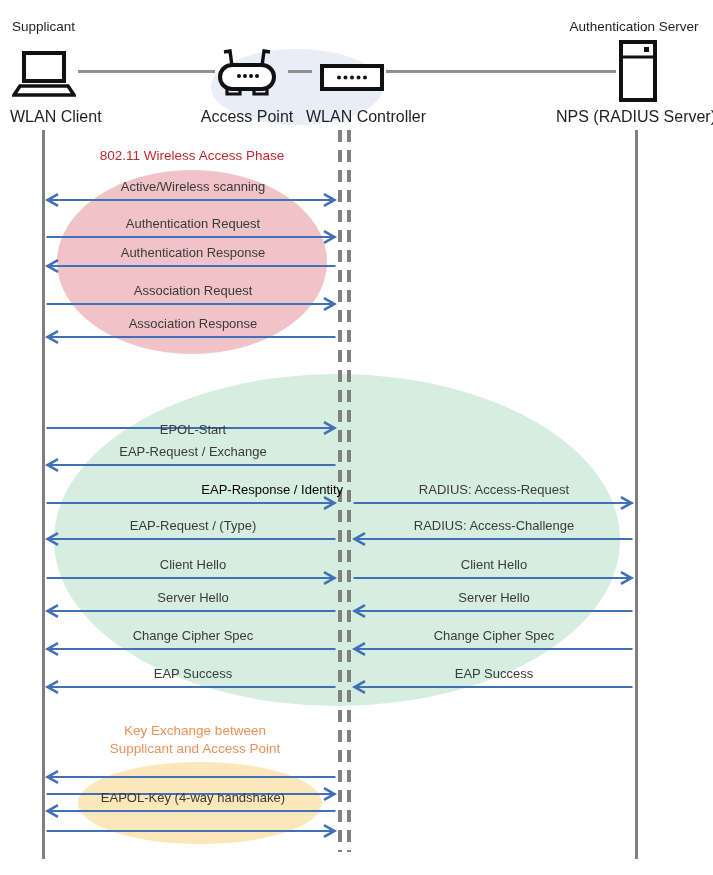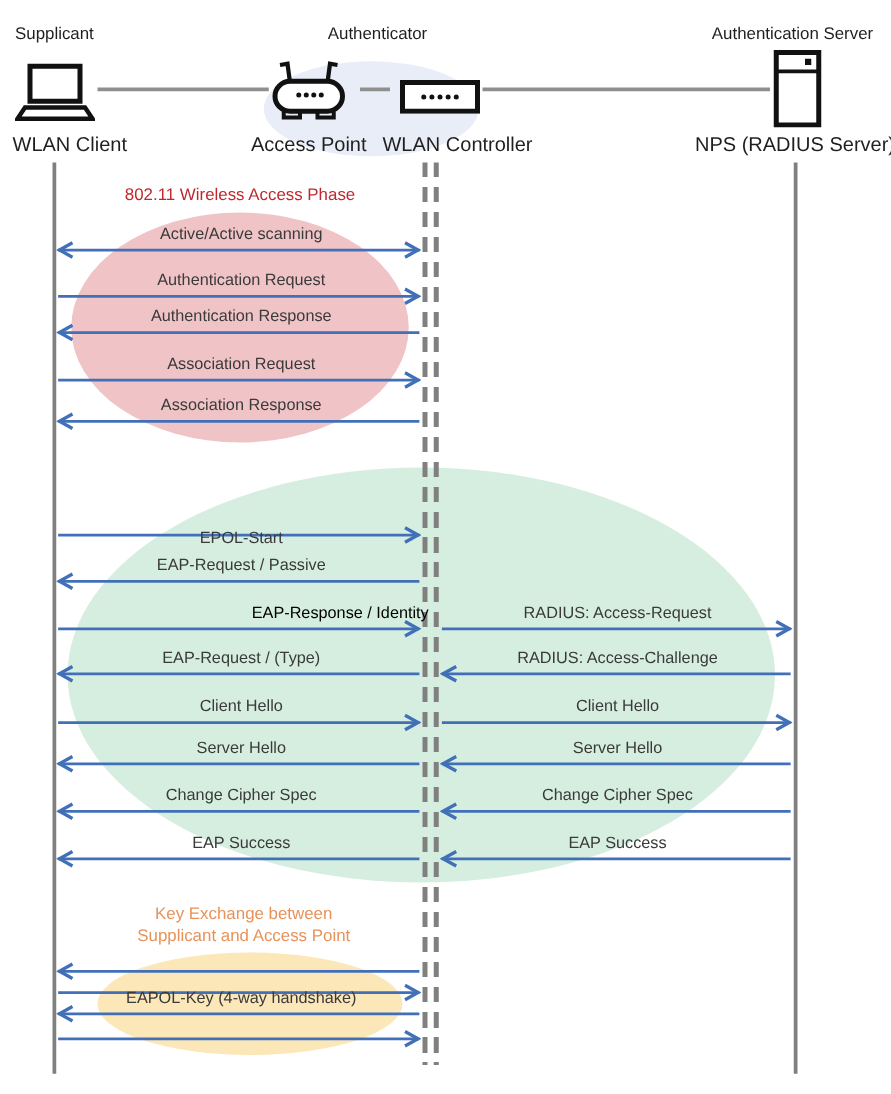--- a/index.html
+++ b/index.html
@@ -28,21 +28,20 @@
   .msg-arrow{position:absolute;z-index:3;line-height:0;}
 </style>
 </head>
 <body>
 
 <div class="canvas">
 
   <div class="ellipse header-ellipse" style="background: rgb(233, 237, 247);"></div>
 
   <div class="role-label" style="left:12px;">Supplicant</div>
-  <div class="role-label center" style="left:202px;">Authenticator</div>
   <div class="role-label center" style="left:534px;">Authentication Server</div>
 
   <div class="hline" style="left:78px;width:137px;"></div>
   <div class="hline" style="left:288px;width:24px;"></div>
   <div class="hline" style="left:386px;width:230px;"></div>
 
   <div class="icon" style="left:12px;top:50px;">
     <svg width="64" height="50" viewBox="0 0 64 50">
       <rect x="12" y="3" width="40" height="28" fill="none" stroke="#111" stroke-width="4"></rect>
       <path d="M8 36 L56 36 L62 45 L2 45 Z" fill="#fff" stroke="#111" stroke-width="3.5"></path>
@@ -91,21 +90,21 @@
   <div class="lifeline" style="left:42px;"></div>
   <div class="lifeline-dashed" style="left:338px;"></div>
   <div class="lifeline-dashed" style="left:347px;"></div>
   <div class="lifeline" style="left:635px;"></div>
 
   <div class="phase-title" style="left: 42px; top: 147px; color: rgb(192, 40, 46);">802.11 Wireless Access Phase</div>
   <div class="phase-title" style="left: 45px; top: 722px; color: rgb(232, 146, 90);">Key Exchange between
 Supplicant and Access Point</div>
 
   <div id="messages">
-      <div class="msg-label" style="left: 43px; top: 179px; color: rgb(58, 58, 58);">Active/Active scanning</div>
+      <div class="msg-label" style="left: 43px; top: 179px; color: rgb(58, 58, 58);">Active/Wireless scanning</div>
       <div class="msg-arrow" style="left: 45px; top: 191px;"><svg width="292" height="18" viewBox="0 0 292 18">
           <line x1="1.5" y1="9" x2="290.5" y2="9" stroke="#4170b8" stroke-width="2.2"></line>
           <polyline points="279,3.2 289.5,9 279,14.8" fill="none" stroke="#4170b8" stroke-width="2.6"></polyline>
           <polyline points="13,3.2 2.5,9 13,14.8" fill="none" stroke="#4170b8" stroke-width="2.6"></polyline>
         </svg></div>
       <div class="msg-label" style="left: 43px; top: 216px; color: rgb(58, 58, 58);">Authentication Request</div>
       <div class="msg-arrow" style="left: 45px; top: 228px;"><svg width="292" height="18" viewBox="0 0 292 18">
           <line x1="1.5" y1="9" x2="290.5" y2="9" stroke="#4170b8" stroke-width="2.2"></line>
           <polyline points="279,3.2 289.5,9 279,14.8" fill="none" stroke="#4170b8" stroke-width="2.6"></polyline>
         </svg></div>
@@ -122,21 +121,21 @@
       <div class="msg-label" style="left: 43px; top: 316px; color: rgb(58, 58, 58);">Association Response</div>
       <div class="msg-arrow" style="left: 45px; top: 328px;"><svg width="292" height="18" viewBox="0 0 292 18">
           <line x1="1.5" y1="9" x2="290.5" y2="9" stroke="#4170b8" stroke-width="2.2"></line>
           <polyline points="13,3.2 2.5,9 13,14.8" fill="none" stroke="#4170b8" stroke-width="2.6"></polyline>
         </svg></div>
       <div class="msg-label" style="left: 43px; top: 407px; color: rgb(58, 58, 58); margin-top: 15px;">EPOL-Start</div>
       <div class="msg-arrow" style="left: 45px; top: 419px;"><svg width="292" height="18" viewBox="0 0 292 18">
           <line x1="1.5" y1="9" x2="290.5" y2="9" stroke="#4170b8" stroke-width="2.2"></line>
           <polyline points="279,3.2 289.5,9 279,14.8" fill="none" stroke="#4170b8" stroke-width="2.6"></polyline>
         </svg></div>
-      <div class="msg-label" style="left: 43px; top: 444px; color: rgb(58, 58, 58);">EAP-Request / Passive</div>
+      <div class="msg-label" style="left: 43px; top: 444px; color: rgb(58, 58, 58);">EAP-Request / Exchange</div>
       <div class="msg-arrow" style="left: 45px; top: 456px;"><svg width="292" height="18" viewBox="0 0 292 18">
           <line x1="1.5" y1="9" x2="290.5" y2="9" stroke="#4170b8" stroke-width="2.2"></line>
           <polyline points="13,3.2 2.5,9 13,14.8" fill="none" stroke="#4170b8" stroke-width="2.6"></polyline>
         </svg></div>
       <div class="msg-label" style="left: 43px; top: 482px; color: #000000; text-align: right;">EAP-Response / Identity</div>
       <div class="msg-arrow" style="left: 45px; top: 494px;"><svg width="292" height="18" viewBox="0 0 292 18">
           <line x1="1.5" y1="9" x2="290.5" y2="9" stroke="#4170b8" stroke-width="2.2"></line>
           <polyline points="279,3.2 289.5,9 279,14.8" fill="none" stroke="#4170b8" stroke-width="2.6"></polyline>
         </svg></div>
       <div class="msg-label" style="left: 344px; top: 482px; color: rgb(58, 58, 58); text-align: center;">RADIUS: Access-Request</div>

